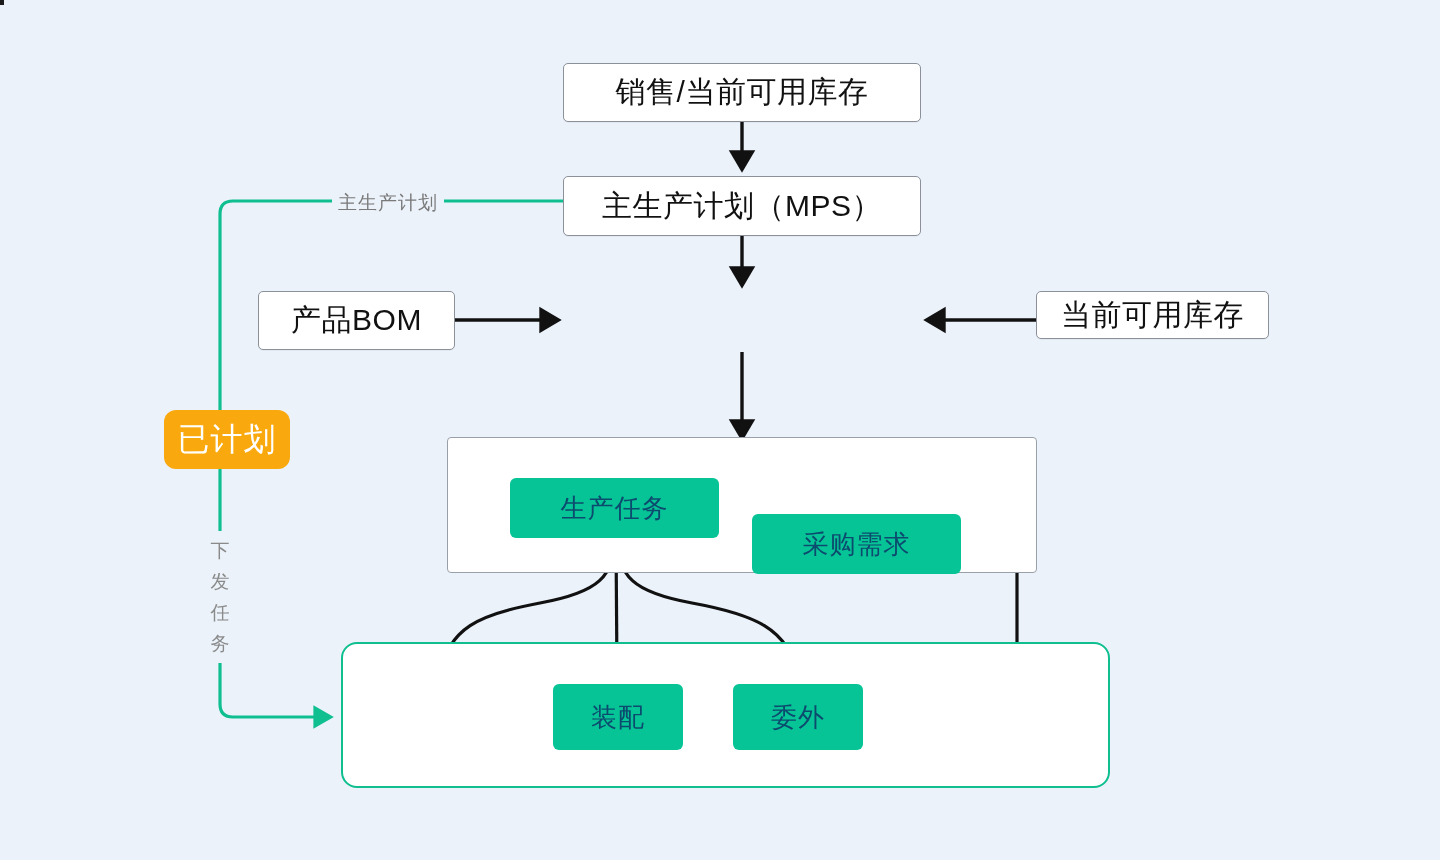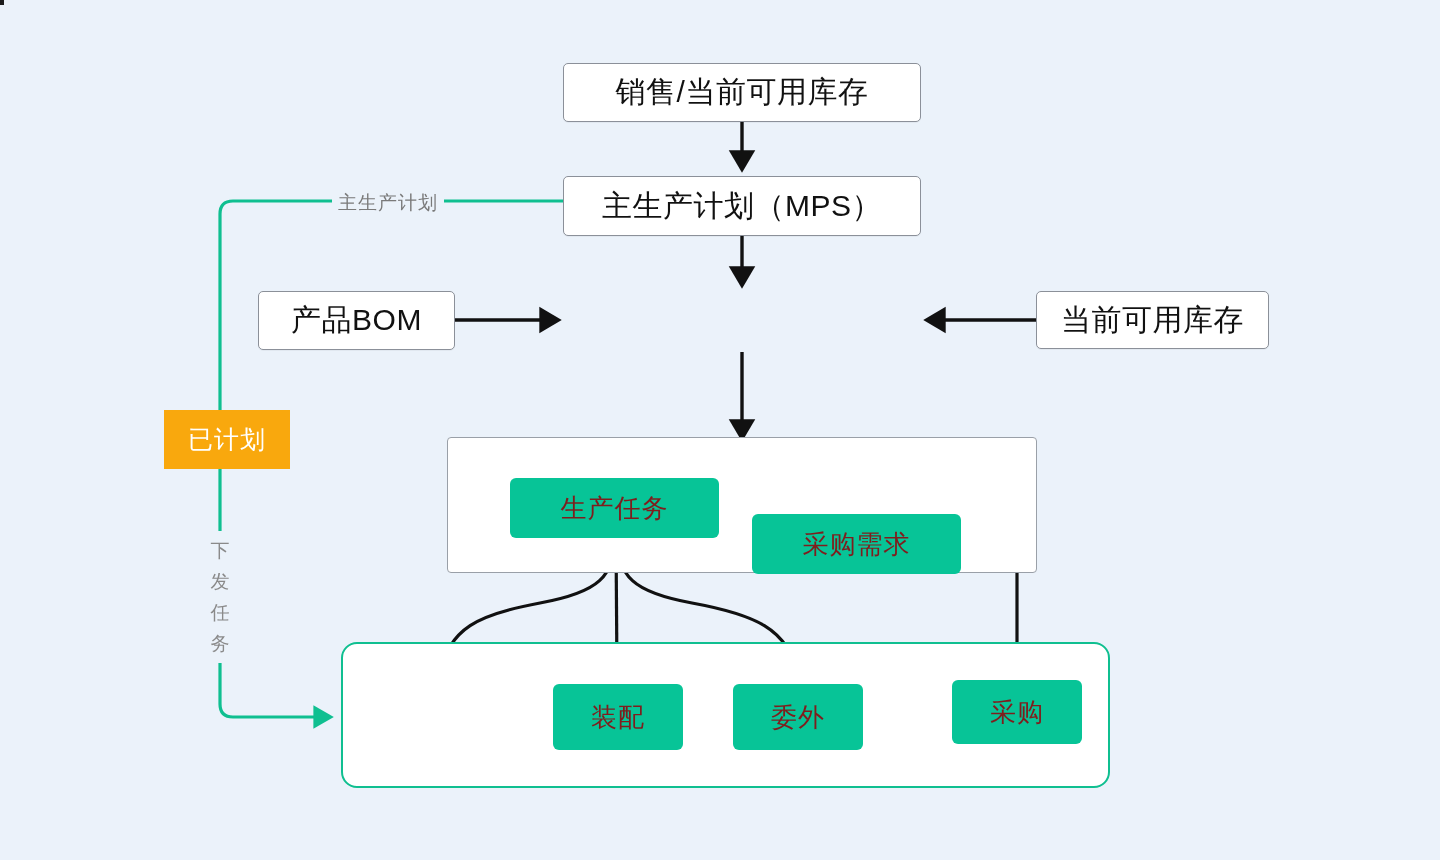--- a/index.html
+++ b/index.html
@@ -42,30 +42,30 @@
     border-radius: 5px;
     color: #111111;
     font-size: 30px;
     letter-spacing: 0.5px;
     box-shadow: 0 1px 0 rgba(0,0,0,0.04);
   }
   
   .box-green {
     background: #07c497;
     border-radius: 6px;
-    color: #7f1d1d;
+    color: #0c4a6e;
     font-size: 26px;
     letter-spacing: 1px;
   }
   
   .badge-orange {
     background: #f9a80d;
-    border-radius: 0;
+    border-radius: 12px;
     color: #ffffff;
-    font-size: 25px;
+    font-size: 32px;
     letter-spacing: 1px;
   }
   
   .group-gray {
     position: absolute;
     box-sizing: border-box;
     background: #ffffff;
     border: 1.3px solid #9aa0a8;
     border-radius: 4px;
   }
@@ -157,28 +157,27 @@
 
   <div class="group-green" style="left:341px; top:642px; width:769px; height:146px;"></div>
 
   <div class="node box-white" style="left:563px; top:63px; width:358px; height:59px;">销售/当前可用库存</div>
 
   <div class="node box-white" style="left:563px; top:176px; width:358px; height:60px;">主生产计划（MPS）</div>
 
   <div class="node box-white" style="left:258px; top:291px; width:197px; height:59px;">产品BOM</div>
 
 
-  <div class="node box-white" style="left:1036px; top:291px; width:233px; height:58px;">当前可用库存</div>
+  <div class="node box-white" style="left:1036px; top:291px; width:233px; height:48px;">当前可用库存</div>
 
   <div class="node badge-orange" style="left:164px; top:410px; width:126px; height:59px;">已计划</div>
 
   <div class="node box-green" style="left:510px; top:478px; width:209px; height:60px;">生产任务</div>
 
   <div class="node box-green" style="left:752px; top:478px; width:209px; height:60px;margin-top:36px;">采购需求</div>
 
 
   <div class="node box-green" style="left:553px; top:684px; width:130px; height:66px;">装配</div>
 
   <div class="node box-green" style="left:733px; top:684px; width:130px; height:66px;">委外</div>
 
-  <div class="node box-green" style="left:952px; top:680px; width:130px; height:64px;">采购</div>
 
 </div>
 
 </body></html>

